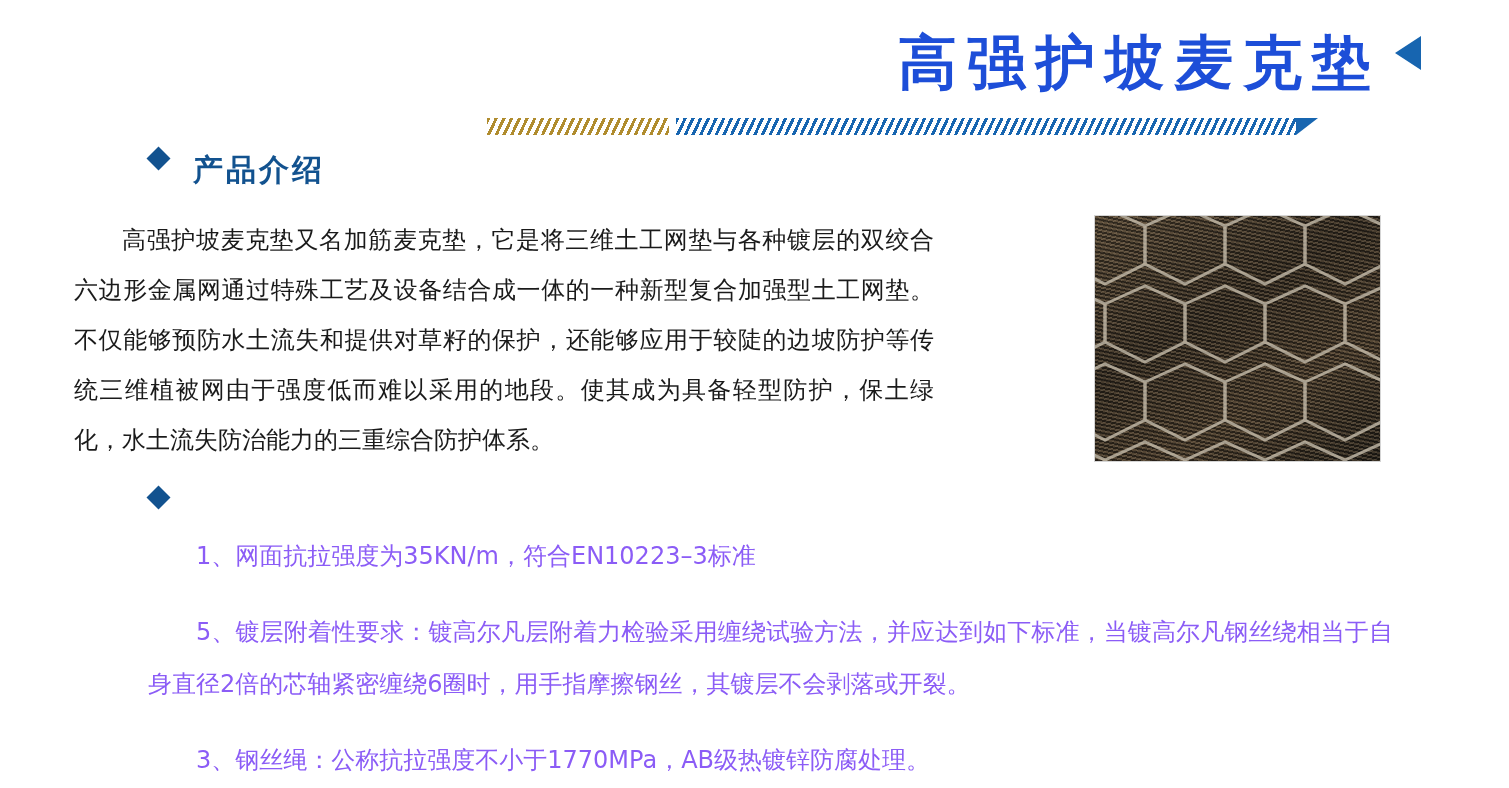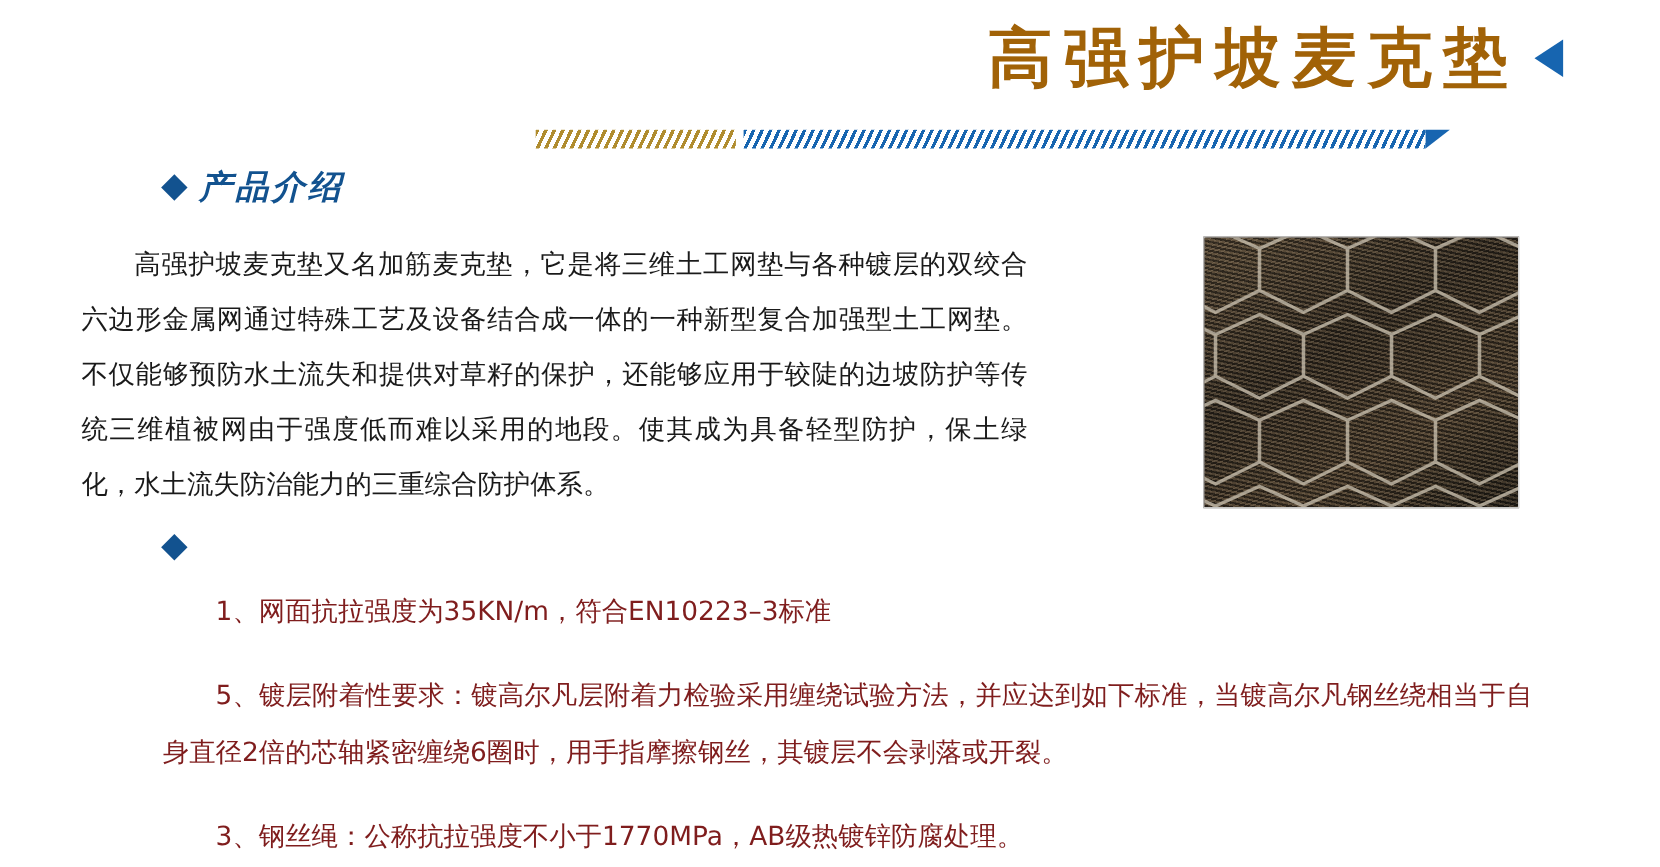--- a/index.html
+++ b/index.html
@@ -16,24 +16,24 @@
   }
 
   
   .header {
     position: relative;
     height: 150px;
   }
   .header-title {
     position: absolute;
     right: 128px;
-    top: 14px;
+    top: 24px;
     font-size: 59px;
     font-weight: bold;
-    color: #a16207;
+    color: #1d4ed8;
     letter-spacing: 10px;
     white-space: nowrap;
     font-family: "DejaVu Sans", "Liberation Sans", sans-serif;
   }
   .header-arrow {
     position: absolute;
     right: 88px;
     top: 36px;
     width: 0;
     height: 0;
@@ -72,24 +72,22 @@
     width: 0;
     height: 0;
     border-top: 0 solid transparent;
     border-bottom: 17px solid transparent;
     border-left: 22px solid #1765b0;
   }
 
   
   .section-head {
     display: flex;
-    align-items: center;
-    gap: 14px;
+    gap: 26px;
     margin-left: 150px;
-    font-style: italic;
   }
   .diamond {
     width: 17px;
     height: 17px;
     background: #12528f;
     transform: rotate(45deg);
     flex: none;
   }
   .section-title {
     font-size: 30px;
@@ -139,21 +137,21 @@
 
   
   .features {
     margin-top: 18px;
   }
   .feature-item {
     width: 1245px;
     margin-left: 148px;
     font-size: 24px;
     line-height: 52px;
-    color: #7f1d1d;
+    color: #8b5cf6;
     text-indent: 48px;
     text-align: justify;
     font-family: "DejaVu Sans", "Liberation Sans", sans-serif;
   }
 </style>
 </head>
 <body>
 
 <div class="header">
   <div class="header-title">高强护坡麦克垫</div>

